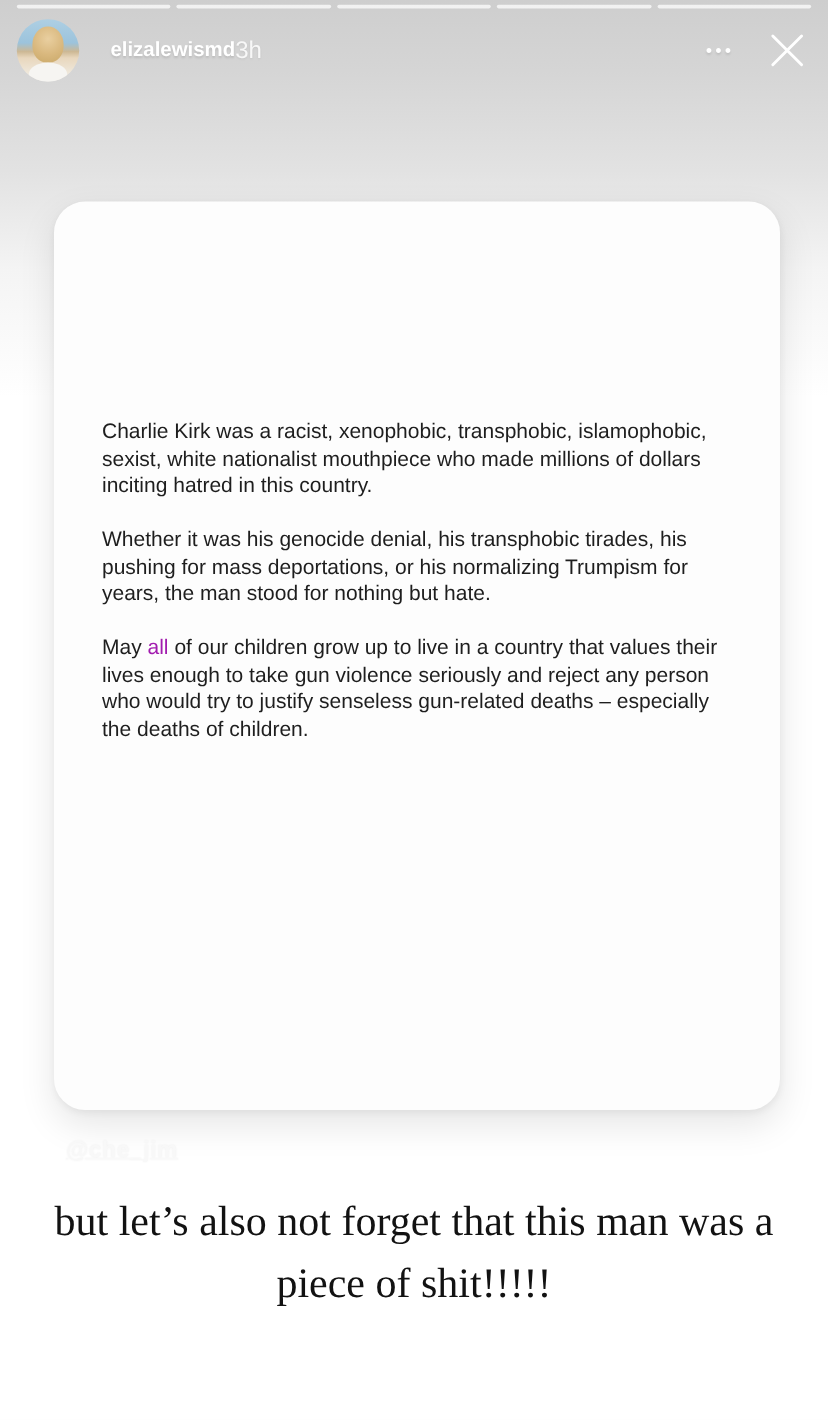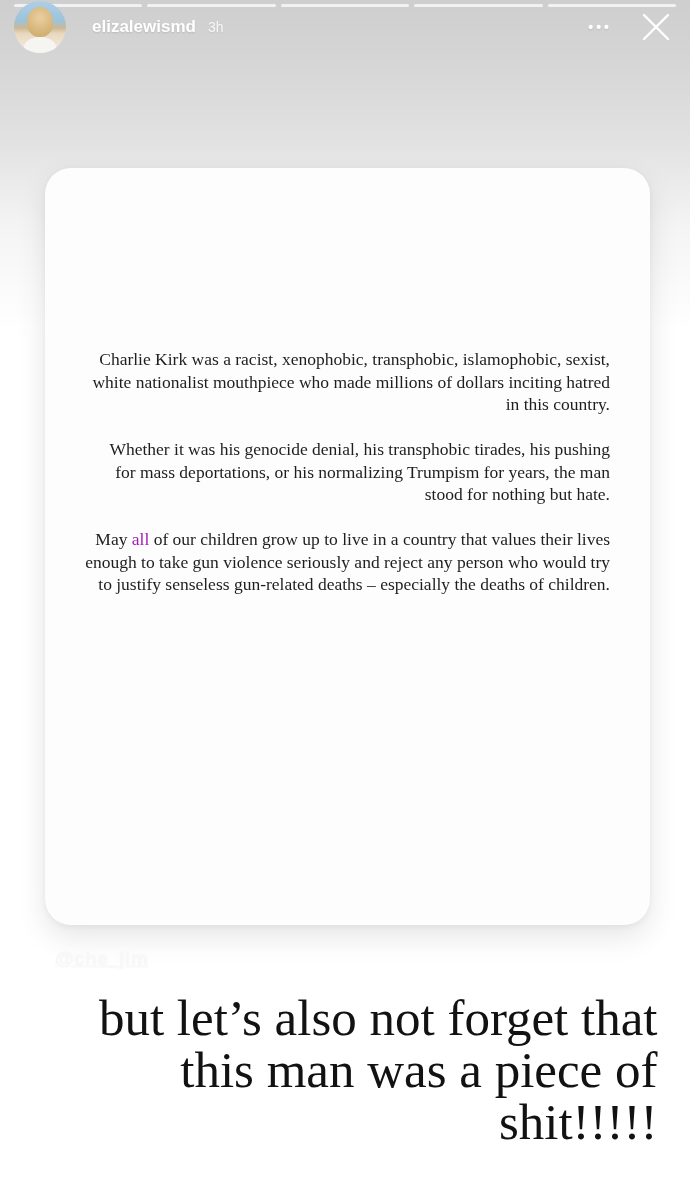--- a/index.html
+++ b/index.html
@@ -8,67 +8,67 @@
   .screen {
     position: relative; width: 690px; height: 1183px; overflow: hidden;
     background: linear-gradient(180deg, #cecece 0%, #d5d5d5 5%, #e2e2e2 12%, #f4f4f4 19%, #ffffff 28%, #ffffff 100%);
   }
 
   
   .progress { position: absolute; top: 4px; left: 14px; right: 14px; display: flex; gap: 5px; }
   .progress .seg { flex: 1; height: 3px; border-radius: 2px; background: rgba(255,255,255,0.72); }
 
   
-  .header { position: absolute; top: 1px; left: 14px; right: 16px; height: 52px; display: flex; align-items: center; }
+  .header { position: absolute; top: 16px; left: 14px; right: 16px; height: 52px; display: flex; align-items: center; }
   .avatar {
     width: 52px; height: 52px; border-radius: 50%; overflow: hidden; flex: 0 0 auto;
     background: linear-gradient(180deg, #aecfe3 0%, #9cc3dc 38%, #cdb894 52%, #e8d7bd 62%, #f3f1ec 100%);
     position: relative;
   }
   .avatar::before { 
     content: ""; position: absolute; left: 13px; top: 6px; width: 26px; height: 30px;
     border-radius: 50% 50% 45% 45%; background: radial-gradient(circle at 50% 35%, #e9cfa0 0%, #d9b87e 55%, #c9a868 100%);
   }
   .avatar::after { 
     content: ""; position: absolute; left: 10px; bottom: -4px; width: 32px; height: 20px;
     border-radius: 50% 50% 0 0; background: #f6f5f2;
   }
   .username { margin-left: 26px; color: #ffffff; font-weight: 700; font-size: 17px; text-shadow: 0 1px 2px rgba(0,0,0,0.12); }
-  .timestamp { margin-left: 12px; color: rgba(255,255,255,0.85); font-size: 14px; text-shadow: 0 1px 2px rgba(0,0,0,0.08); }
+  .timestamp { color: rgba(255,255,255,0.85); font-size: 20px; text-shadow: 0 1px 2px rgba(0,0,0,0.08); }
   .header .spacer { flex: 1; }
   .more-btn { color: #ffffff; font-size: 14px; letter-spacing: 3px; font-weight: 700; margin-right: 26px; cursor: pointer; text-shadow: 0 1px 2px rgba(0,0,0,0.10); }
   .close-btn { width: 36px; height: 36px; display: flex; align-items: center; justify-content: center; cursor: pointer; }
 
   
   .card {
     position: absolute; left: 45px; top: 168px; width: 605px; height: 757px;
     background: #fdfdfd; border-radius: 26px;
     box-shadow: 0 12px 30px rgba(0,0,0,0.10), 0 2px 6px rgba(0,0,0,0.05);
   }
   .card-text {
-    position: absolute; top: 180px; left: 40px; right: 40px; text-align: right;
-    font-family: Liberation Serif, serif;
+    position: absolute; top: 180px; left: 40px; right: 40px; text-align: left;
+    font-family: Liberation Sans, sans-serif;
     font-size: 17.5px; line-height: 22.5px; color: #1e1e1e;
   }
   .card-text p { margin: 0 0 22.5px; }
   .card-text .highlight { color: #a21caf; }
 
   
   .mention {
     position: absolute; left: 55px; top: 948px;
     font-weight: 700; font-size: 19px; letter-spacing: 0.5px;
     color: #f8f8f8; text-shadow: 0 0 2px rgba(0,0,0,0.06);
     text-decoration: underline rgba(248,248,248,0.9); cursor: pointer;
   }
 
   
   .caption {
     position: absolute; top: 992px; left: 0; right: 0; margin: 0 auto; max-width: 625px;
-    text-align: right; font-family: "Liberation Serif", "DejaVu Serif", serif;
-    font-size: 51px; line-height: 52px; color: #121212;
+    text-align: center; font-family: "Liberation Serif", "DejaVu Serif", serif;
+    font-size: 35px; line-height: 52px; color: #121212;
   }
 </style>
 </head>
 <body>
 
 <div class="screen">
 
   <div class="progress">
       <div class="seg"></div>
       <div class="seg"></div>

